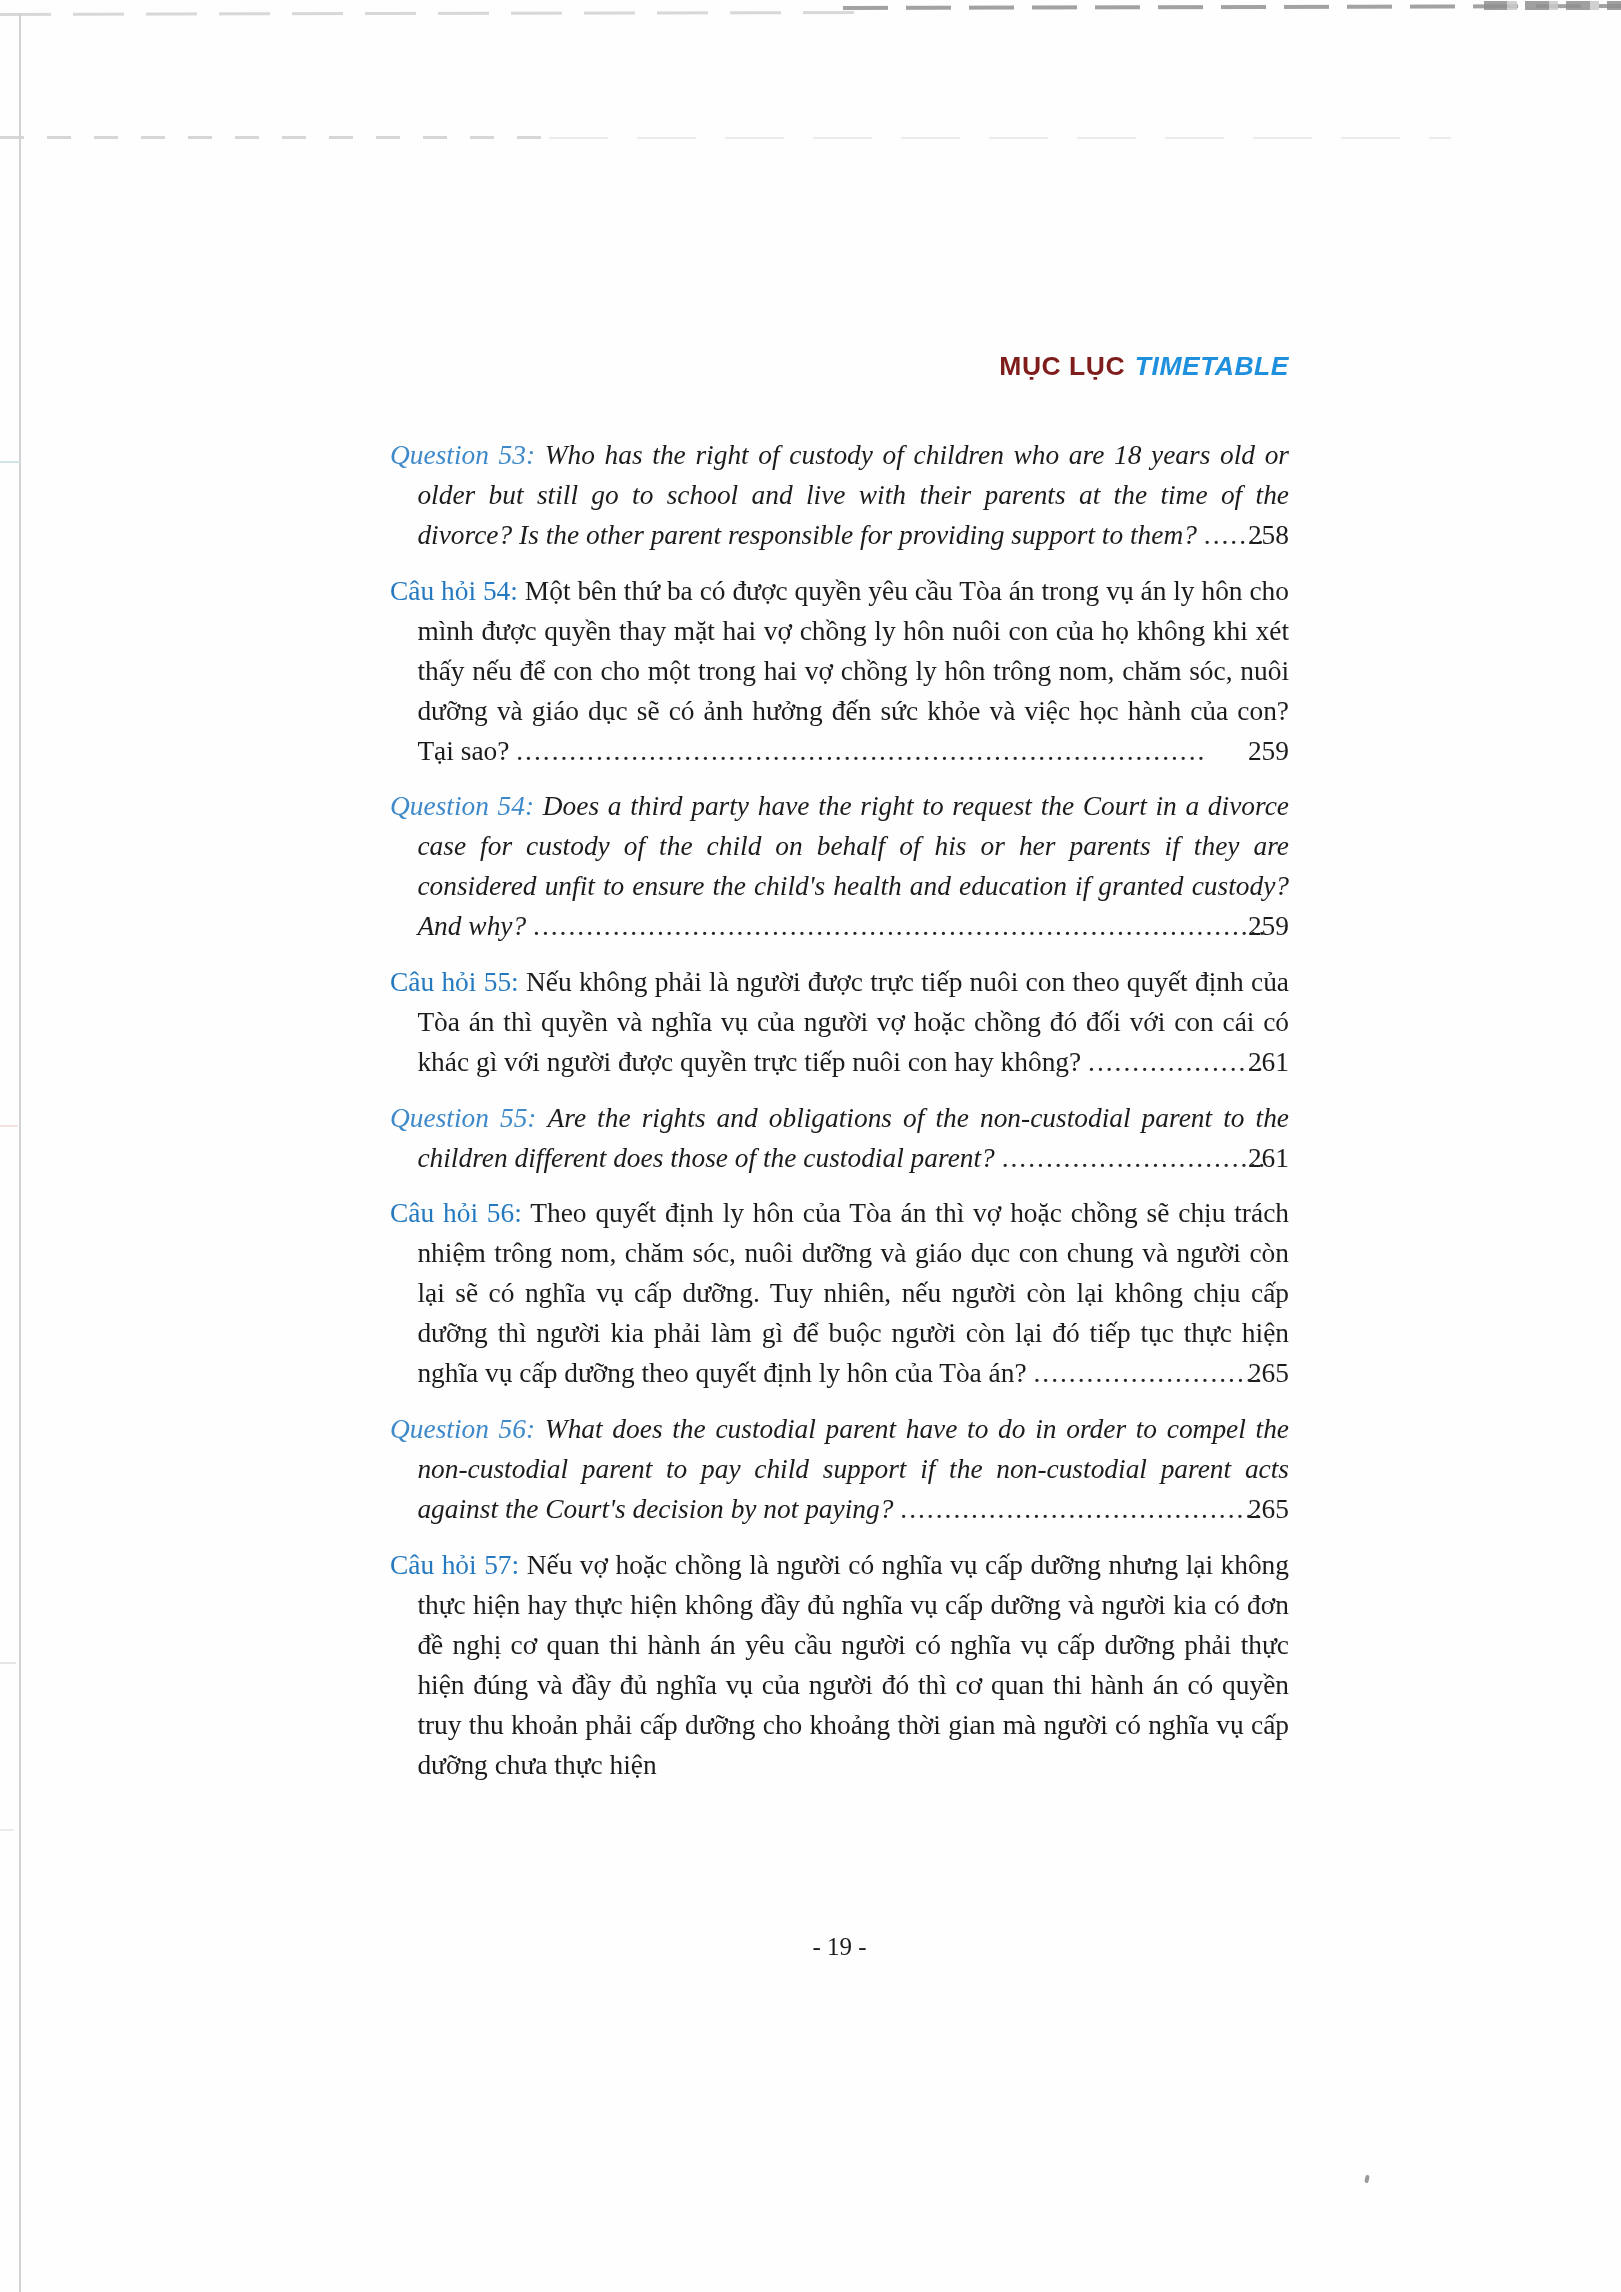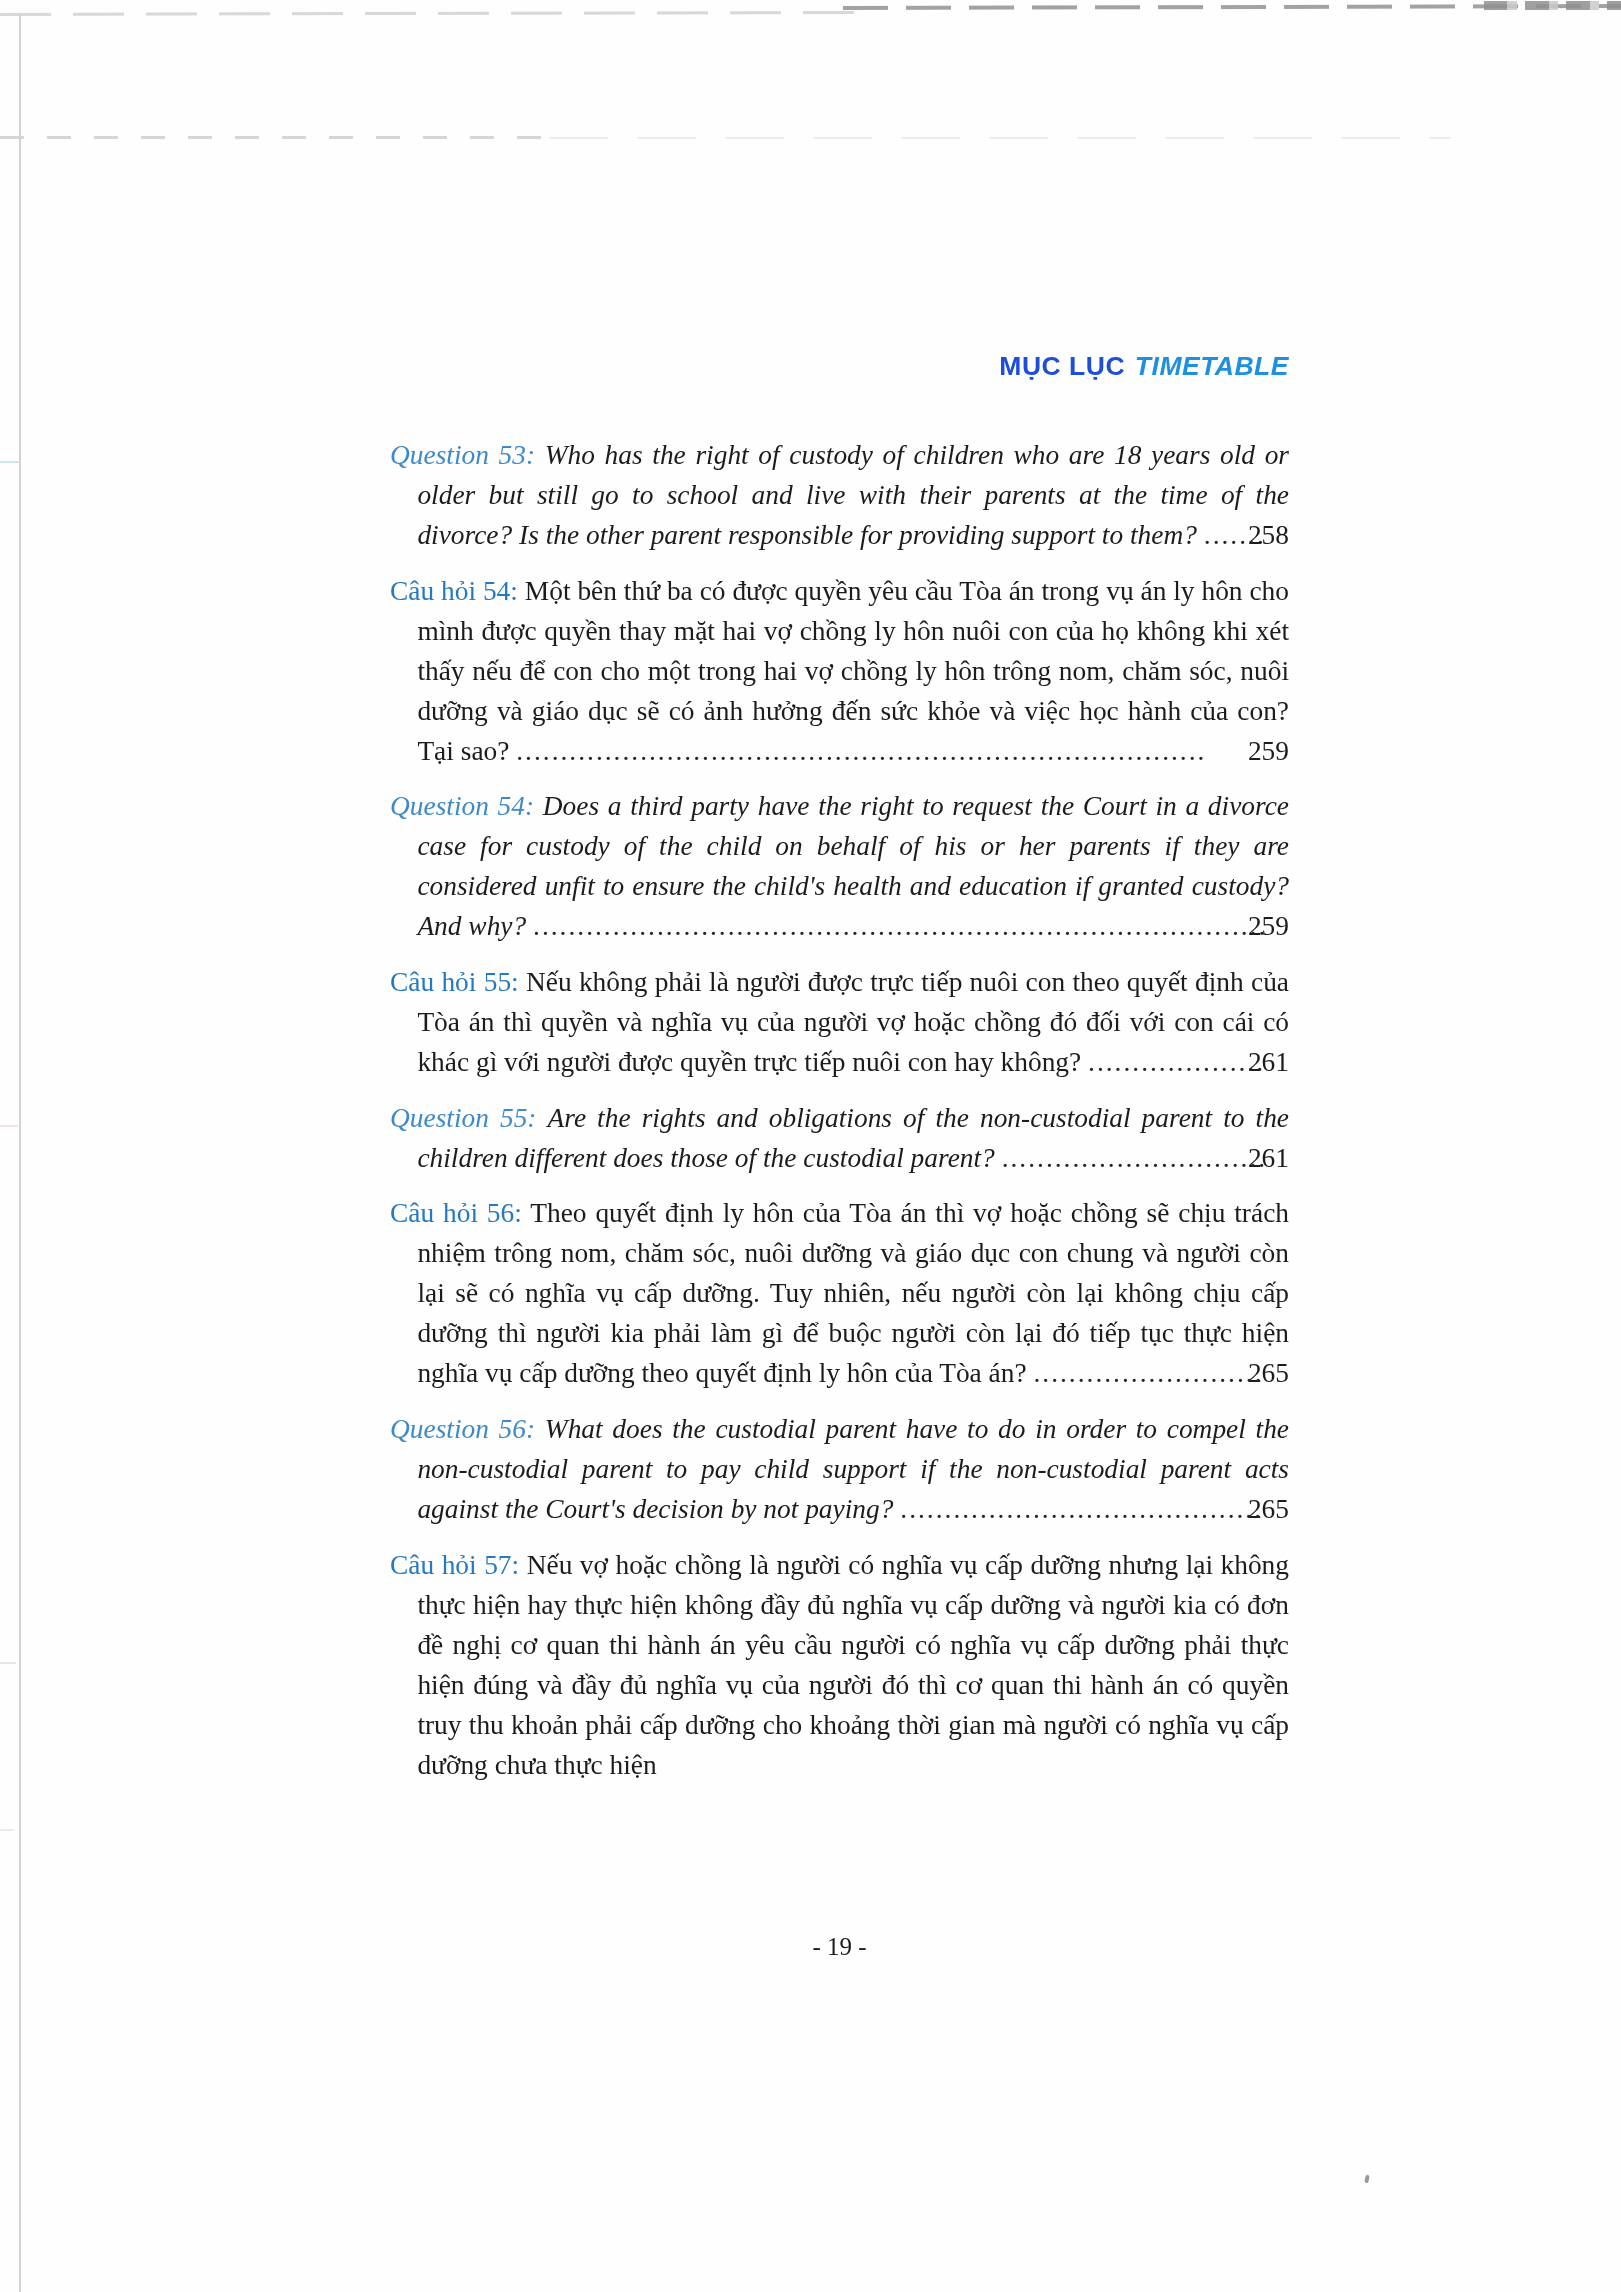--- a/index.html
+++ b/index.html
@@ -58,21 +58,21 @@
   .page-header {
     position: absolute;
     top: 351px;
     right: 332px;
     font-family: "Liberation Sans", "DejaVu Sans", sans-serif;
     font-weight: bold;
     font-size: 26.5px;
     letter-spacing: 0.5px;
     white-space: nowrap;
   }
-  .header-vi { color: #1d4ed8; text-align: right; }
+  .header-vi { color: #7f1d1d; text-align: right; }
   .header-en { color: var(--header-accent, #1f90dd); font-style: italic; margin-left: 9.8px; text-align: right; }
 
   
   .toc {
     position: absolute;
     left: 390px;
     top: 435px;
     width: 899px;
     font-size: 27.4px;
     line-height: 40px;

